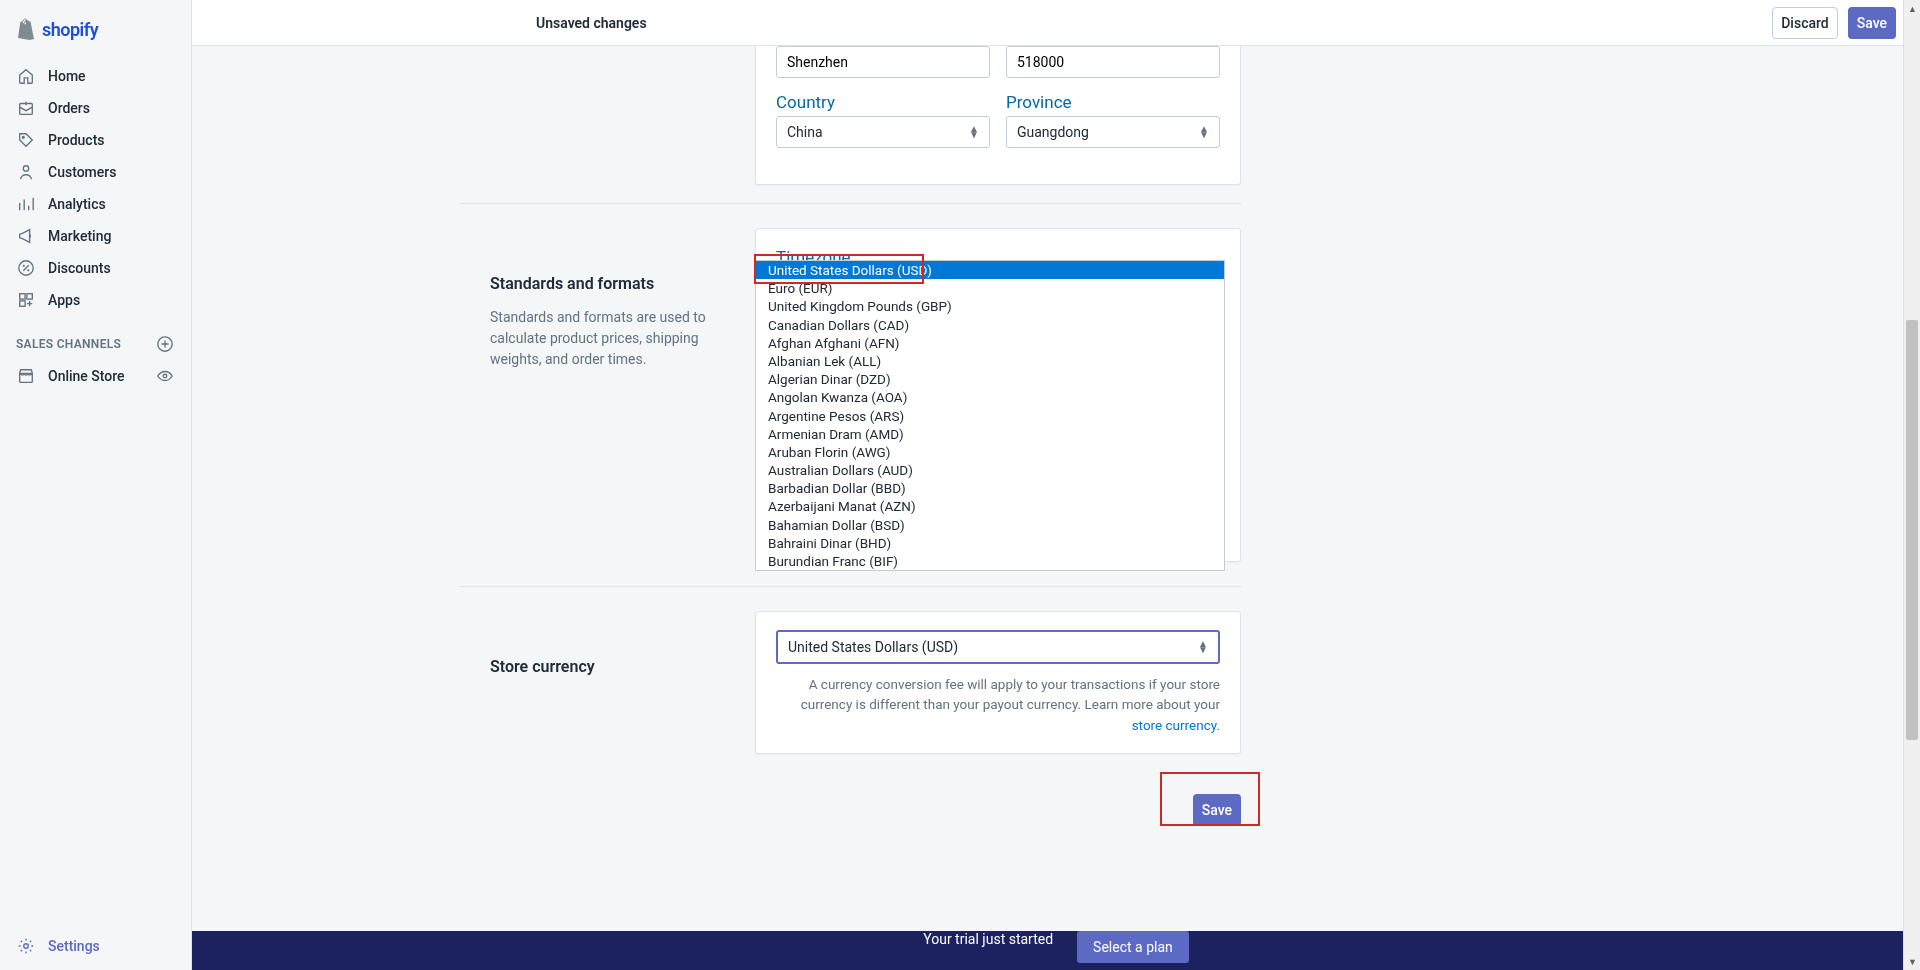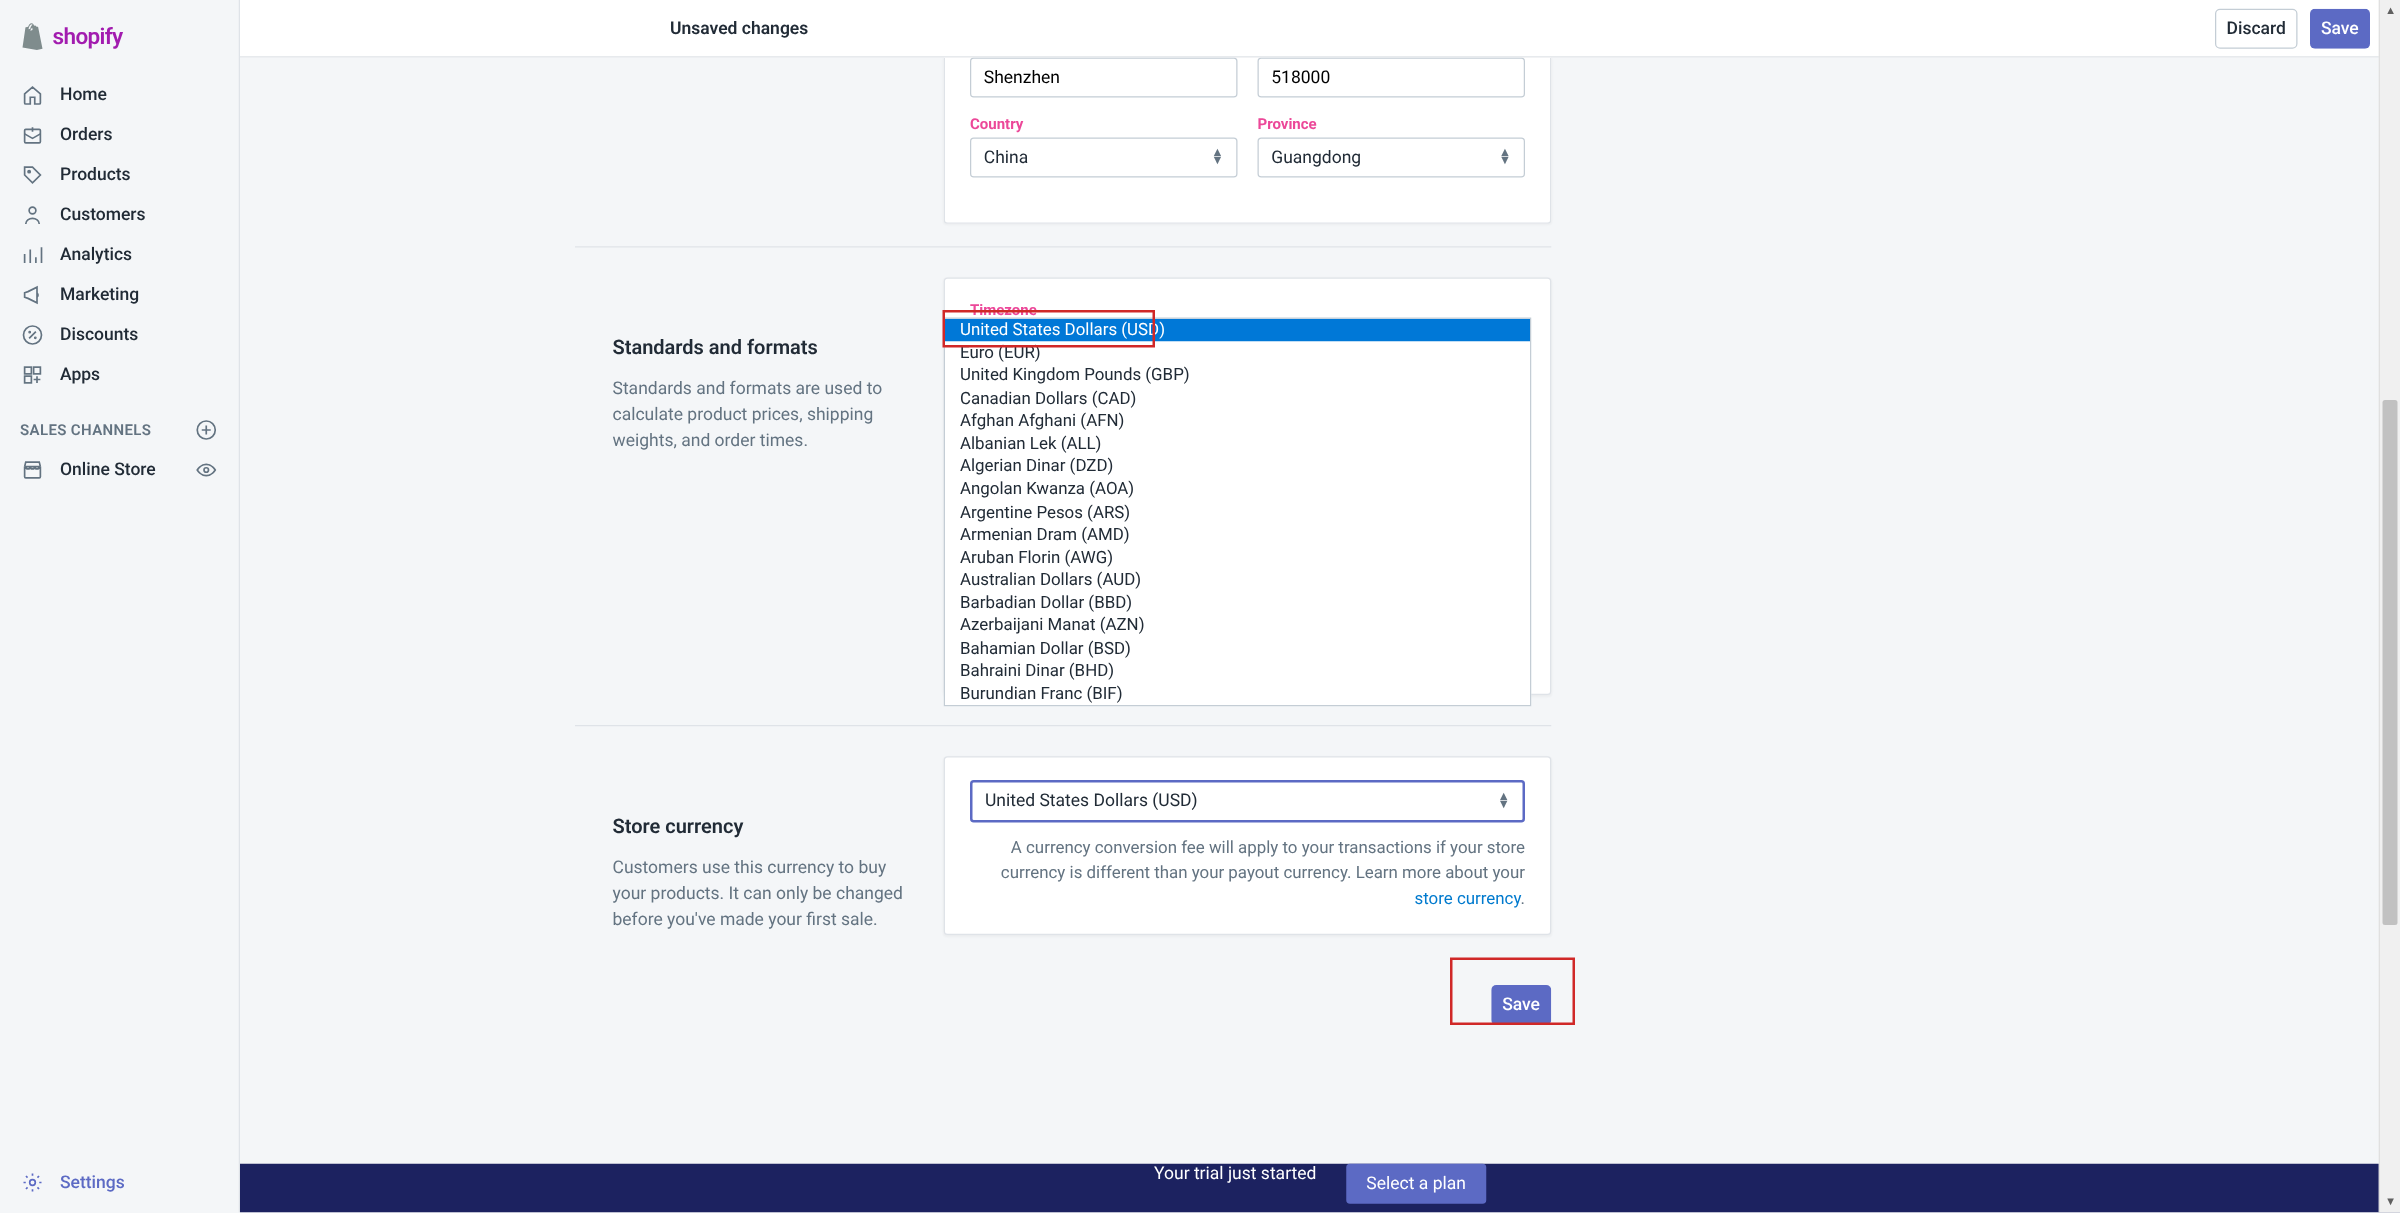--- a/index.html
+++ b/index.html
@@ -2,21 +2,21 @@
 <html><head>
   <meta charset="utf-8">
   <style>
     * { box-sizing: border-box; margin: 0; padding: 0; font-family: -apple-system, BlinkMacSystemFont, 'Segoe UI', Roboto, sans-serif; }
     body { background: #f4f6f8; color: #212b36; font-size: 14px; overflow: hidden; }
     
     .page { display: flex; height: 970px; width: 1920px; position: relative; }
     
     .sidebar { width: 192px; background: #f4f6f8; border-right: 1px solid #dfe3e8; display: flex; flex-direction: column; padding-top: 6px; }
     .logo-area { display: flex; align-items: center; padding: 12px 16px; gap: 6px; }
-    .logo-text { font-weight: 600; font-size: 18px; color: #a21caf; letter-spacing: -0.5px; }
+    .logo-text { font-weight: 600; font-size: 18px; color: #1d4ed8; letter-spacing: -0.5px; }
     .logo-icon svg { display: block; }
     
     .nav-list { list-style: none; margin-top: 8px; }
     .nav-item { display: flex; align-items: center; padding: 6px 16px; gap: 12px; color: #212b36; cursor: pointer; }
     .nav-icon { width: 20px; height: 20px; color: #637381; display: flex; align-items: center; justify-content: center; }
     .nav-label { font-size: 14px; font-weight: 500; color: #212b36; }
     
     .sales-channels-hdr { display: flex; align-items: center; justify-content: space-between; padding: 18px 16px 6px 16px; font-size: 12px; font-weight: 600; color: #637381; letter-spacing: 0.3px; }
     .channel-item { display: flex; align-items: center; justify-content: space-between; padding: 6px 16px; cursor: pointer; }
     .channel-left { display: flex; align-items: center; gap: 12px; }
@@ -41,21 +41,21 @@
     .section-row { display: flex; padding: 24px 0; }
     .section-left { width: 295px; padding-left: 30px; padding-right: 20px; margin-left: 268px; margin-top: 46px; }
     .section-title { font-size: 16px; font-weight: 600; margin-bottom: 14px; color: #212b36; }
     .section-desc { font-size: 14px; color: #637381; line-height: 1.5; }
     .section-right { width: 486px; }
     
     .card { background: #fff; border: 1px solid #dfe3e8; border-radius: 3px; box-shadow: 0 1px 2px rgba(0,0,0,0.04); padding: 18px 20px; width: 486px; margin-left: 0; }
     
     .form-row { display: flex; gap: 16px; margin-bottom: 14px; }
     .form-col { flex: 1; }
-    .form-label { font-size: 12px; color: #ec4899; margin-bottom: 4px; display: block; font-weight: bold; }
+    .form-label { font-size: 17px; color: #0369a1; margin-bottom: 4px; display: block; }
     .form-input { width: 100%; padding: 7px 10px; border: 1px solid #c4cdd5; border-radius: 3px; font-size: 14px; background: #fff; }
     .form-select { width: 100%; padding: 7px 10px; border: 1px solid #c4cdd5; border-radius: 3px; font-size: 14px; background: #fff; position: relative; display: flex; align-items: center; justify-content: space-between; }
     .select-caret { font-size: 10px; color: #637381; line-height: 0.6; }
     
     .address-card { margin-left: 563px; width: 486px; }
     
     .divider { border: none; border-top: 1px solid #dfe3e8; margin: 0; margin-left: 268px; width: 781px; }
     
     .standards-section .card { position: relative; }
     
@@ -293,21 +293,20 @@
               </div>
           </div>
           <div class="highlight-box-red highlight-usd" style="top:50px;"></div>
         </div>
 
         <hr class="divider">
 
         <div class="section-row currency-section">
           <div class="section-left">
             <div class="section-title">Store currency</div>
-            <div class="section-desc">Customers use this currency to buy your products. It can only be changed before you've made your first sale.</div>
           </div>
           <div class="section-right">
             <div class="card">
               <div class="form-select currency-select">
                 <span>United States Dollars (USD)</span>
                 <span class="select-caret">▲<br>▼</span>
               </div>
               <div class="currency-help">
                 <span>A currency conversion fee will apply to your transactions if your store currency is different than your payout currency. Learn more about your </span><a href="#">store currency</a><span>.</span>
               </div>

